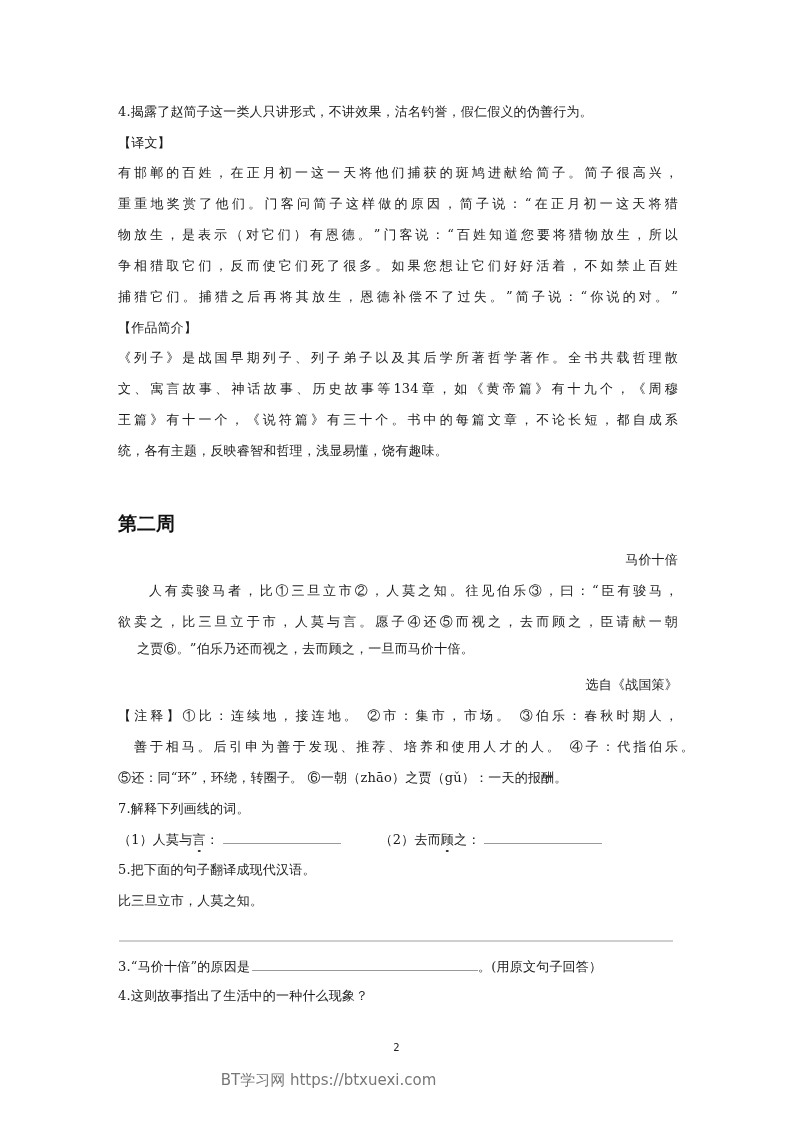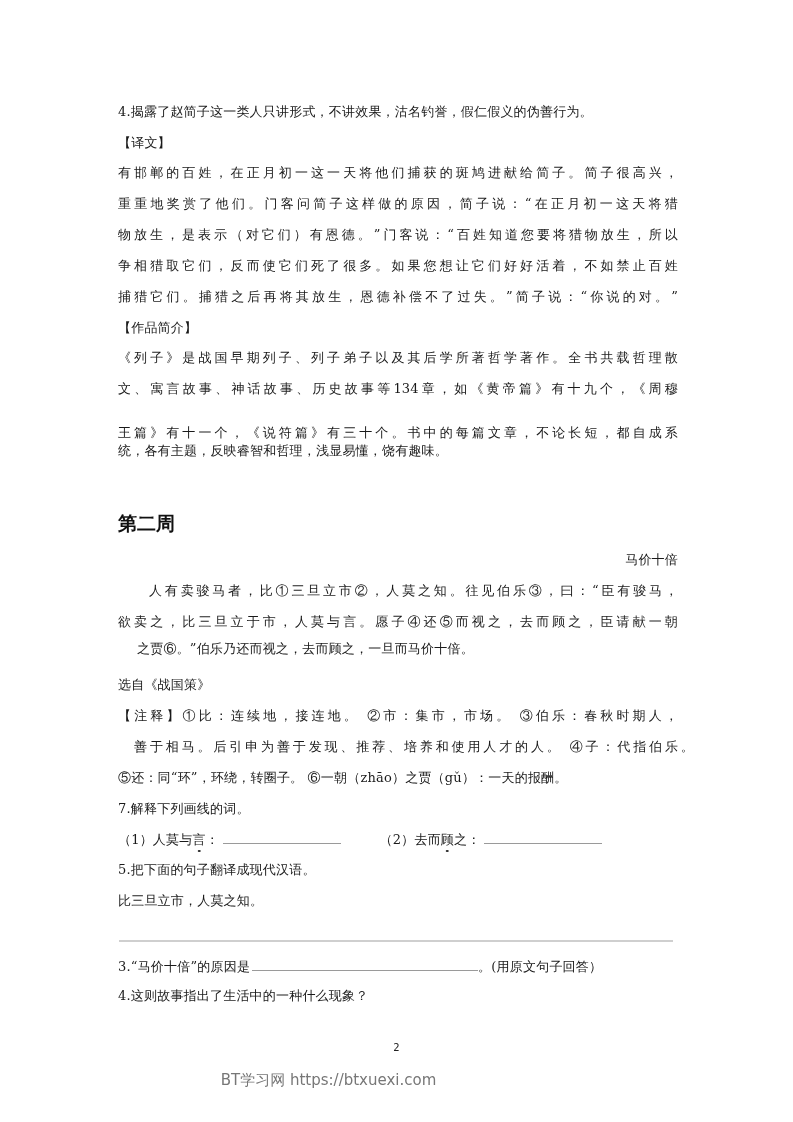--- a/index.html
+++ b/index.html
@@ -13,21 +13,21 @@
       font-size: 13px; line-height: 20px; white-space: nowrap;
       letter-spacing: 0.2px;
     }
     .justify { text-align: justify; text-align-last: justify; }
     .heading-week {
       position: absolute; left: 118px; top: 512px;
       font-family: Liberation Serif, serif;
       font-weight: bold; font-size: 19px; line-height: 24px; color: #111;
     }
     .center { text-align: right; }
-    .right { }
+    .right { text-align: right; }
     .blank {
       display: inline-block; border-bottom: 1px solid #9a9a9a;
       height: 14px; vertical-align: baseline; margin-left: 4px;
     }
     .dotted { position: relative; }
     .dotted::after {
       content: ""; position: absolute; left: 50%; bottom: -5px;
       width: 2.5px; height: 2.5px; background: #333; border-radius: 50%;
       transform: translateX(-50%);
     }
@@ -56,21 +56,21 @@
 
   <div class="line justify" style="top:163px;">有邯郸的百姓，在正月初一这一天将他们捕获的斑鸠进献给简子。简子很高兴，</div>
   <div class="line justify" style="top:194px;">重重地奖赏了他们。门客问简子这样做的原因，简子说：“在正月初一这天将猎</div>
   <div class="line justify" style="top:225px;">物放生，是表示（对它们）有恩德。”门客说：“百姓知道您要将猎物放生，所以</div>
   <div class="line justify" style="top:256px;">争相猎取它们，反而使它们死了很多。如果您想让它们好好活着，不如禁止百姓</div>
   <div class="line justify" style="top:287px;">捕猎它们。捕猎之后再将其放生，恩德补偿不了过失。”简子说：“你说的对。”</div>
 
   <div class="line" style="top:318px;">【作品简介】</div>
   <div class="line justify" style="top:348px;">《列子》是战国早期列子、列子弟子以及其后学所著哲学著作。全书共载哲理散</div>
   <div class="line justify" style="top:379px;">文、寓言故事、神话故事、历史故事等134章，如《黄帝篇》有十九个，《周穆</div>
-  <div class="line justify" style="top:410px;margin-top:13px;">王篇》有十一个，《说符篇》有三十个。书中的每篇文章，不论长短，都自成系</div>
+  <div class="line justify" style="top:410px;">王篇》有十一个，《说符篇》有三十个。书中的每篇文章，不论长短，都自成系</div>
   <div class="line" style="top:441px;">统，各有主题，反映睿智和哲理，浅显易懂，饶有趣味。</div>
 
   <div class="heading-week">第二周</div>
 
   <div class="line center" style="top:550px;">马价十倍</div>
 
   <div class="line justify" style="top:581px; left:149px; width:529px;">人有卖骏马者，比①三旦立市②，人莫之知。往见伯乐③，曰：“臣有骏马，</div>
   <div class="line justify" style="top:612px;">欲卖之，比三旦立于市，人莫与言。愿子④还⑤而视之，去而顾之，臣请献一朝</div>
   <div class="line" style="top:639px;margin-left:19px;">之贾⑥。”伯乐乃还而视之，去而顾之，一旦而马价十倍。</div>
 

